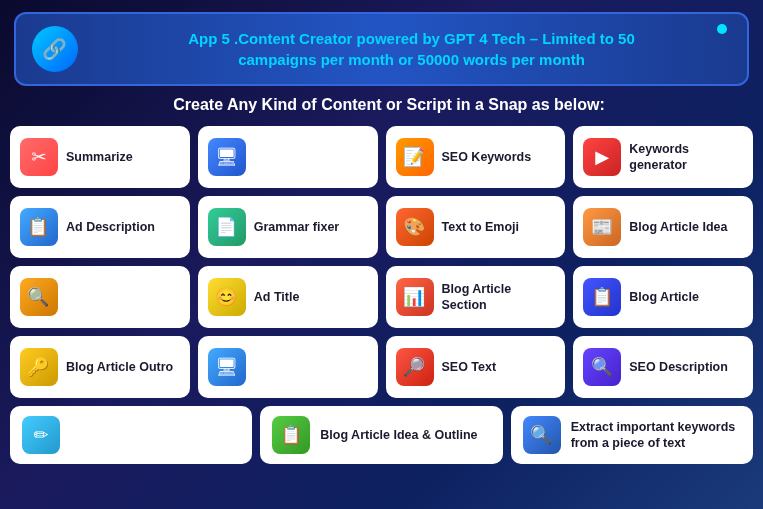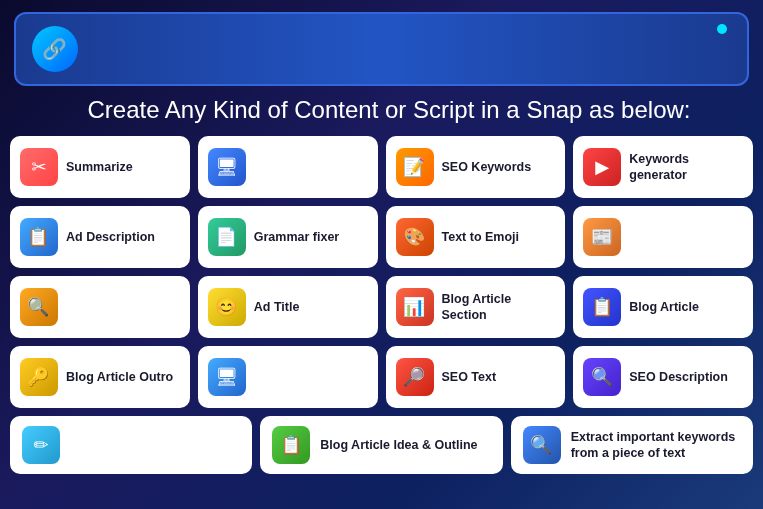--- a/index.html
+++ b/index.html
@@ -52,22 +52,22 @@
       right: 20px;
       top: 10px;
       width: 10px;
       height: 10px;
       background: #00e5ff;
       border-radius: 50%;
     }
 
     .section-title {
       color: white;
-      font-size: 24px;
-      font-weight: 400;
+      font-size: 16px;
+      font-weight: 700;
       text-align: center;
       margin: 6px 0 12px 0;
       padding-left: 15px;
     }
 
     .grid-container {
       display: grid;
       grid-template-columns: repeat(4, 1fr);
       gap: 8px;
       padding: 0 10px;
@@ -158,20 +158,24 @@
       font-size: 18px;
     }
   </style>
 </head>
 <body>
 
 <div class="header-banner">
   <div class="header-icon-circle">
     <span style="color:white; font-size:20px;">🔗</span>
   </div>
+  <div class="header-text">
+    <span>App 5 .Content Creator powered by GPT 4 Tech – Limited to 50</span><br>
+    <span>campaigns per month or 50000 words per month</span>
+  </div>
   <div class="teal-dot"></div>
 </div>
 
 <div class="section-title">Create Any Kind of Content or Script in a Snap as below:</div>
 
 <div class="grid-container">
 
   <div class="card">
     <div class="card-icon icon-summarize">
       <div class="icon-inner">✂</div>
@@ -211,20 +215,21 @@
   <div class="card">
     <div class="card-icon icon-emoji">
       <div class="icon-inner">🎨</div>
     </div>
     <span class="card-label">Text to Emoji</span>
   </div>
   <div class="card">
     <div class="card-icon icon-blog-idea">
       <div class="icon-inner">📰</div>
     </div>
+    <span class="card-label">Blog Article Idea</span>
   </div>
 
   <div class="card">
     <div class="card-icon icon-blog-intro">
       <div class="icon-inner">🔍</div>
     </div>
   </div>
   <div class="card">
     <div class="card-icon icon-ad-title">
       <div class="icon-inner">😊</div>

